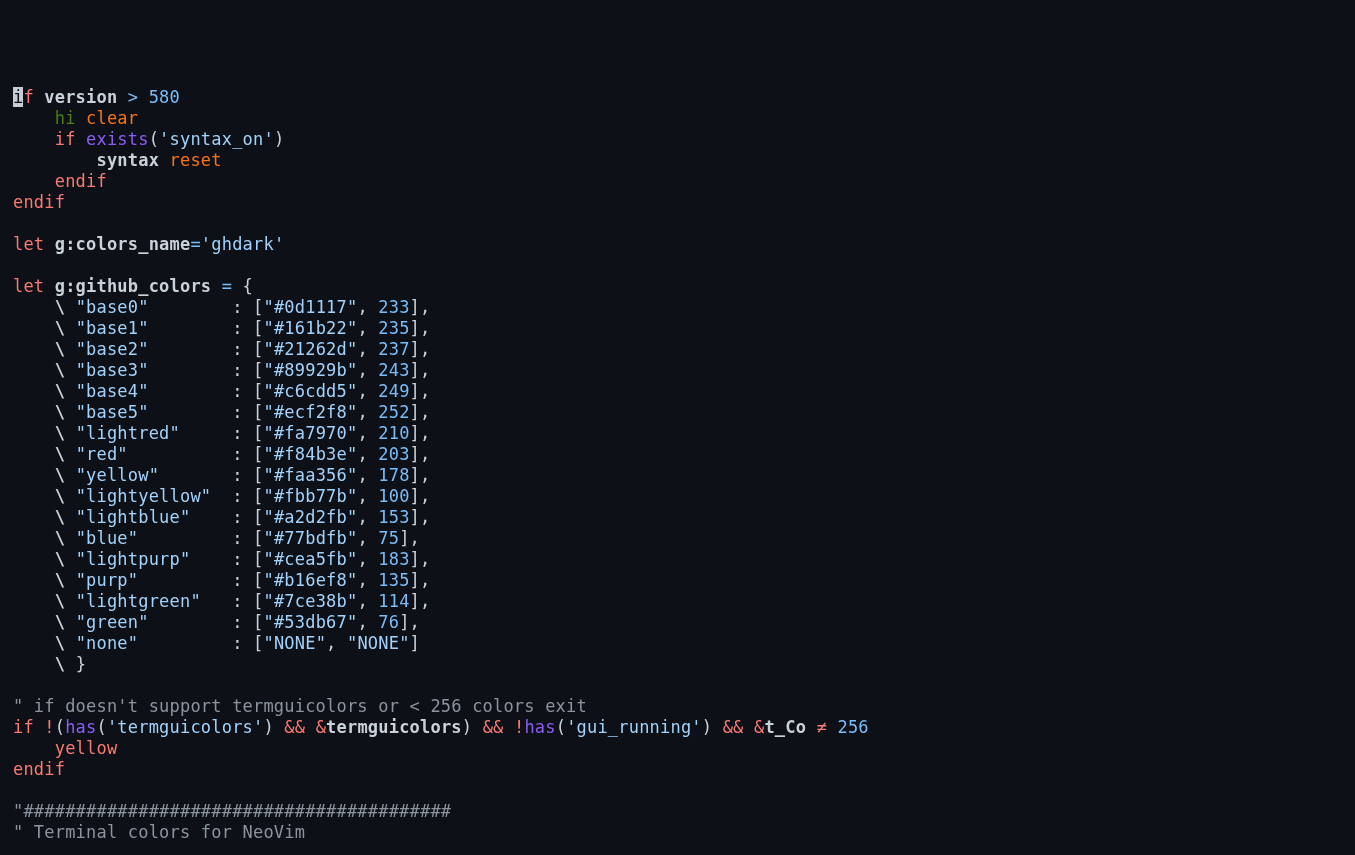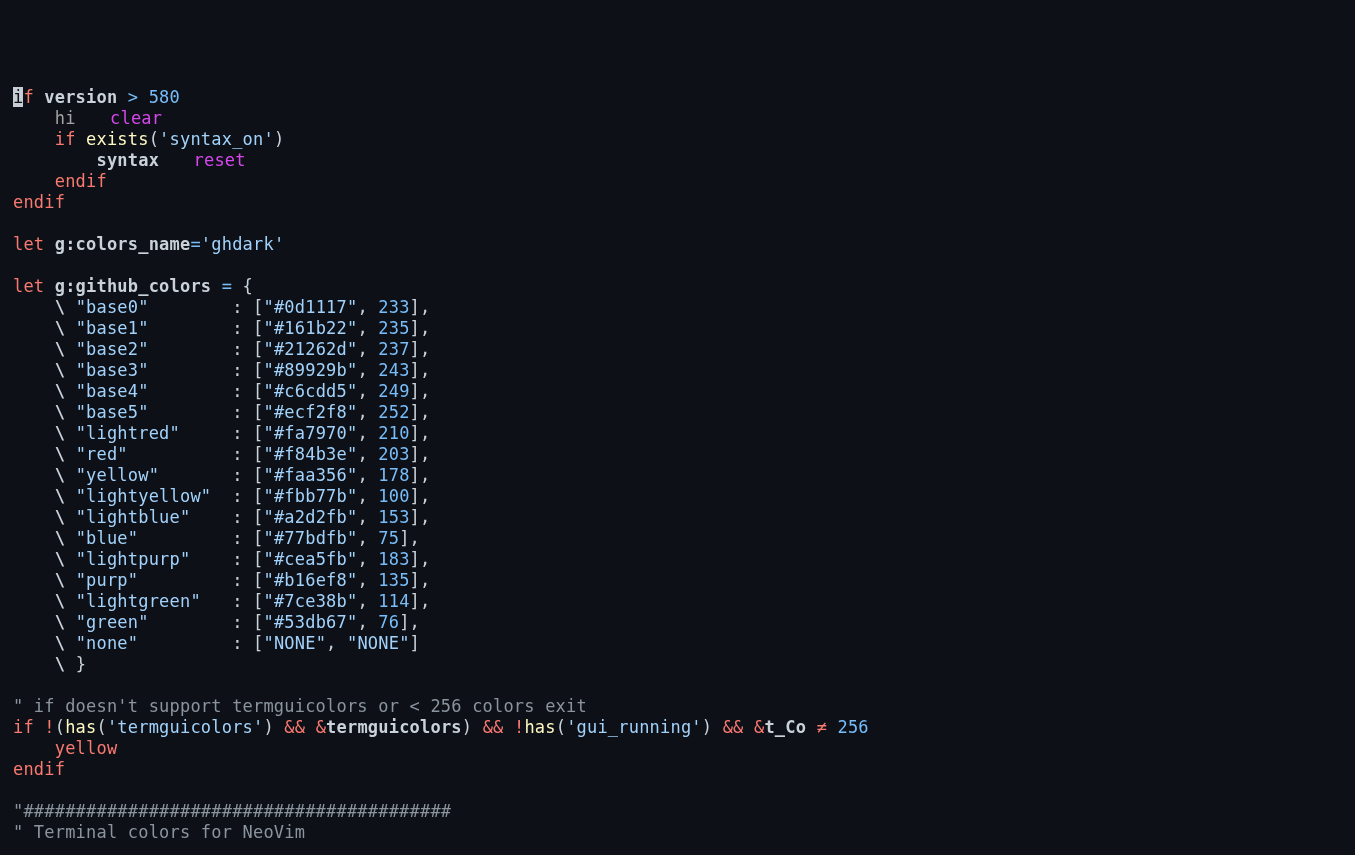--- a/index.html
+++ b/index.html
@@ -19,27 +19,27 @@
     padding: 3px 0 0 13px;
     letter-spacing: 0.2px;
   }
   .kw { color: #fa7970; }       
   .id { color: #c9d1d9; font-weight: bold; }       
   .op { color: #78bdfa; }       
   .num { color: #78bdfa; margin-top: 17px; }      
   .str { color: #a2d2fb; margin-top: 16px; }     
   .br { color: #c9d1d9; }       
   .cm { color: #8b949e; }       
-  .func { color: #fef9c3; }
+  .func { color: #8b5cf6; }
   .amp { color: #fa7970; }      
   .neq { color: #fa7970; }
   .bang { color: #fa7970; }
   .ampamp { color: #fa7970; }
-  .reset { color: #d946ef; margin-left: 24px; }
-  .hi { color: #a3a3a3; }
+  .reset { color: #f97316; }
+  .hi { color: #4d7c0f; }
   .cursor {
     background: #c6cdd5;
     color: #0d1117;
   }
   pre { margin:0; font:inherit; }
 </style>
 </head>
 <body>
 
 

